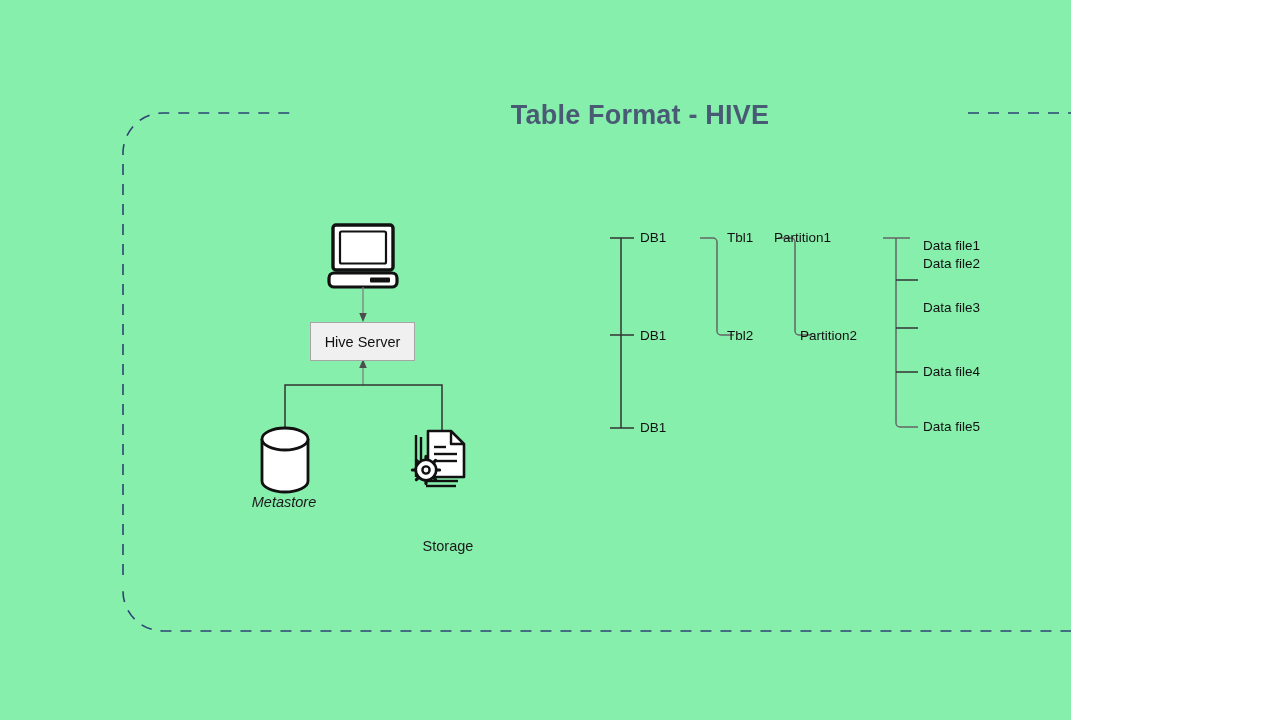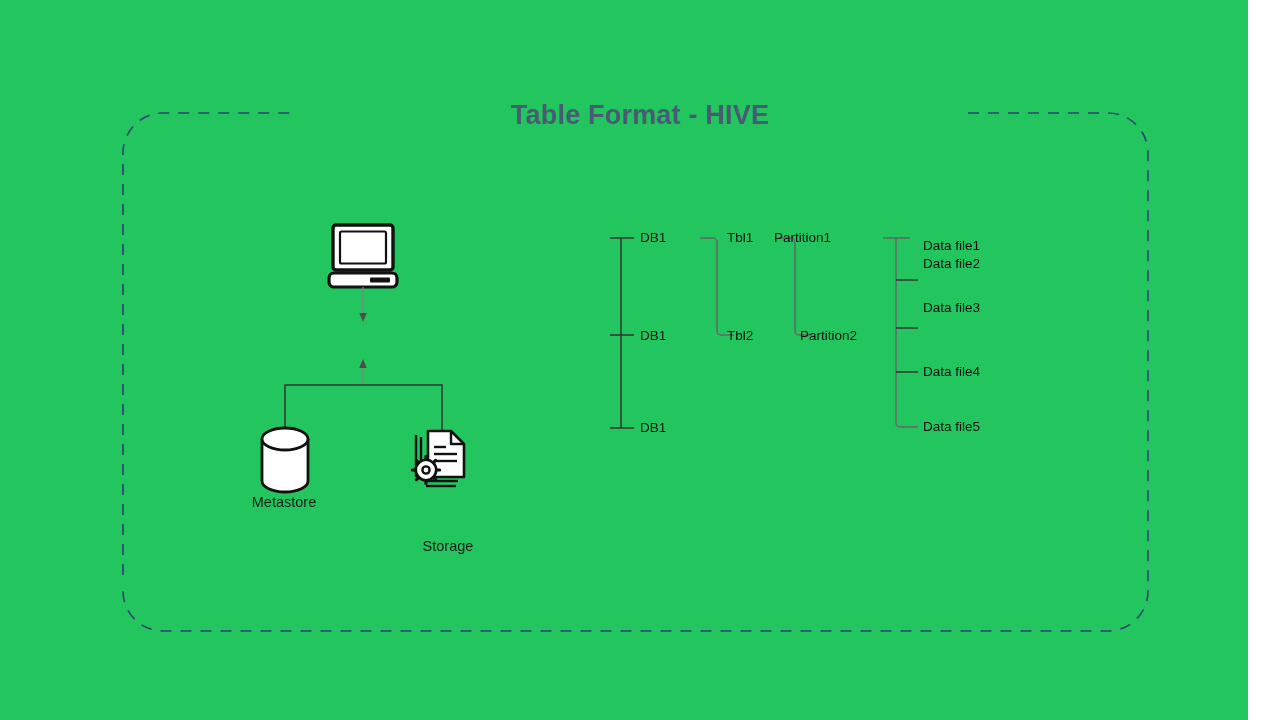--- a/index.html
+++ b/index.html
@@ -2,23 +2,23 @@
 <html><head>
 <meta charset="utf-8">
 <style>
   html, body {
     margin: 0;
     padding: 0;
     background: #ffffff;
   }
   #canvas {
     position: relative;
-    width: 1248px;
+    width: 1071px;
     height: 720px;
-    background: #22c55e;
+    background: #86efac;
     overflow: hidden;
     font-family: "Liberation Sans", sans-serif;
   }
 
   
   #frame-svg {
     position: absolute;
     left: 0;
     top: 0;
     width: 1280px;
@@ -65,21 +65,21 @@
     background: #f0f0f0;
     border: 1px solid #a6a6a6;
     box-sizing: border-box;
     display: flex;
     align-items: center;
     justify-content: center;
     font-size: 14.5px;
     color: #111111;
     font-family: "Liberation Sans", sans-serif;
   }
-  #metastore-label { left: 214px; top: 494px; width: 140px; }
+  #metastore-label { left: 214px; top: 494px; width: 140px; font-style: italic; }
   #storage-label   { left: 378px; top: 494px; width: 140px; margin-top: 44px; }
 
   
   #tree-svg {
     position: absolute;
     left: 595px;
     top: 215px;
     width: 420px;
     height: 240px;
   }
@@ -162,20 +162,21 @@
           <line x1="10.5" y1="0" x2="13.6" y2="0"></line>
           <line x1="-7.4" y1="-7.4" x2="-9.6" y2="-9.6"></line>
           <line x1="7.4" y1="-7.4" x2="9.6" y2="-9.6"></line>
           <line x1="-7.4" y1="7.4" x2="-9.6" y2="9.6"></line>
           <line x1="7.4" y1="7.4" x2="9.6" y2="9.6"></line>
         </g>
       </g>
     </g>
   </svg>
 
+  <div id="hive-server-box">Hive Server</div>
 
   <div class="arch-label" id="metastore-label">Metastore</div>
   <div class="arch-label" id="storage-label">Storage</div>
 
   <svg id="tree-svg" viewBox="0 0 420 240" xmlns="http://www.w3.org/2000/svg">
 
     <g>
       <line x1="26" y1="23" x2="26" y2="213" stroke="#333333" stroke-width="1.5"></line>
       <line x1="15" y1="23" x2="39" y2="23" stroke="#333333" stroke-width="1.5"></line>
       <line x1="15" y1="120" x2="39" y2="120" stroke="#333333" stroke-width="1.5"></line>

